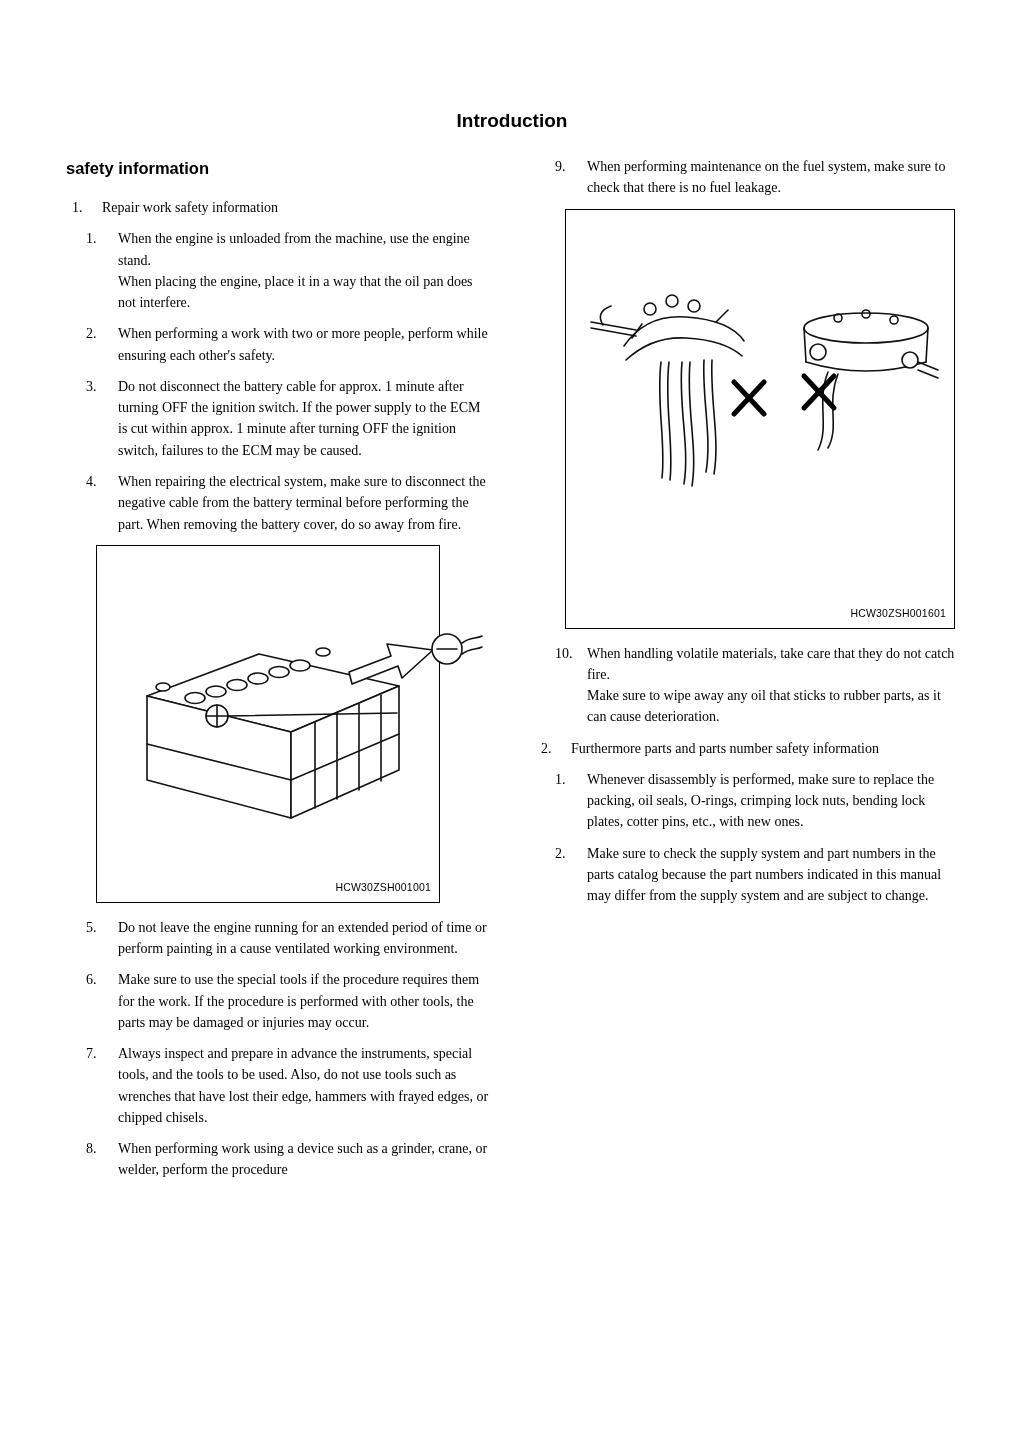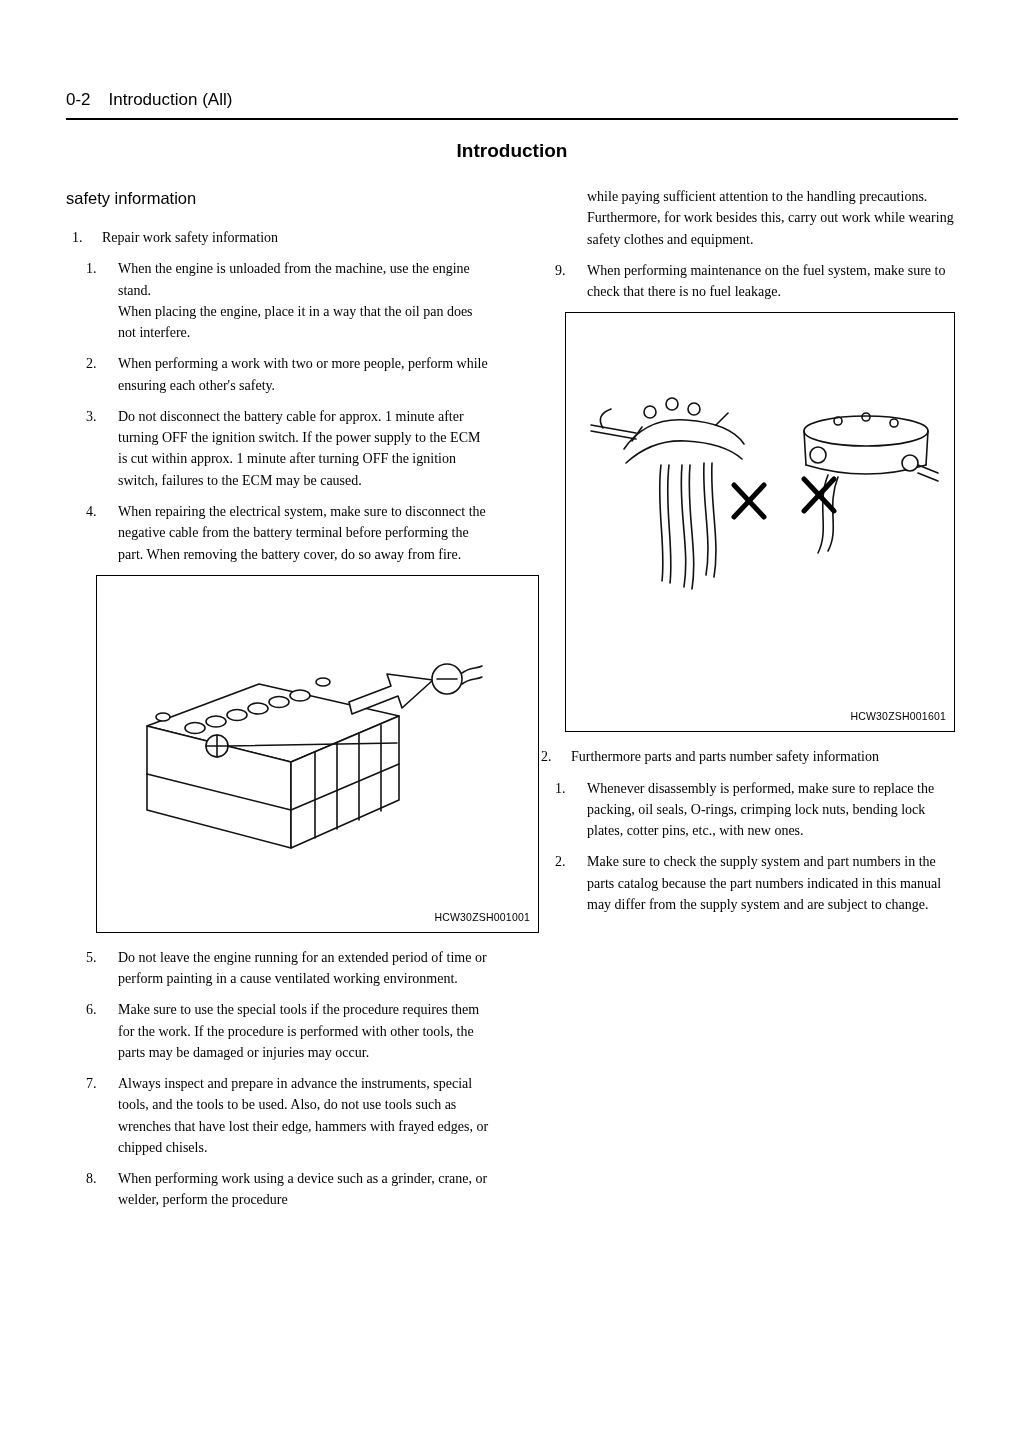--- a/index.html
+++ b/index.html
@@ -23,34 +23,34 @@
     font-family:"Liberation Sans", sans-serif;
     font-weight:bold;
     font-size:19px;
     text-align:center;
     margin:20px 0 24px 0;
   }
   .cols{display:flex;gap:46px;}
   .col{flex:1;min-width:0;font-size:14px;line-height:1.52;}
   .section-heading{
     font-family:"Liberation Sans", sans-serif;
-    font-weight:normal;
+    font-weight:bold;
     font-size:16.5px;
     margin:0 0 16px 0;
   }
   .li{display:flex;margin-bottom:10px;}
   .li .num{flex:0 0 30px;}
   .li .txt{flex:1;white-space:pre-line;}
   .l1{padding-left:6px;}
   .l2{margin-left:20px;}
   .l2 .num{flex:0 0 32px;}
   .cont{margin:0 0 10px 52px;white-space:pre-line;}
   figure{
     margin:4px 0 14px 30px;
-    width:443px;height:358px;
+    width:344px;height:358px;
     border:1.5px solid #000;
     position:relative;
     box-sizing:border-box;
     background:#fff;
   }
   figure.right-fig{height:420px;width:390px;margin-top:2px;}
   figcaption{
     position:absolute;right:8px;bottom:6px;
     font-family:"Liberation Sans", sans-serif;
     font-size:10.5px;letter-spacing:0.2px;
@@ -59,24 +59,20 @@
   .sketch{fill:none;stroke:#111;stroke-width:1.6;stroke-linejoin:round;stroke-linecap:round;}
   .sketch .white{fill:#fff;}
   .xmark{stroke:#000;stroke-width:5;stroke-linecap:round;}
 </style>
 </head>
 <body>
 
 <div class="page">
   <div class="inner">
 
-    <div class="runhead">
-      <span>0-2</span>
-      <span>Introduction (All)</span>
-    </div>
 
     <h1 class="doc-title">Introduction</h1>
 
     <div class="cols">
 
       <div class="col">
         <h2 class="section-heading">safety information</h2>
 
         <div class="li l1">
           <span class="num">1.</span>
@@ -152,22 +148,20 @@
           <span class="num">7.</span>
           <div class="txt">Always inspect and prepare in advance the instruments, special tools, and the tools to be used. Also, do not use tools such as wrenches that have lost their edge, hammers with frayed edges, or chipped chisels.</div>
         </div>
         <div class="li l2">
           <span class="num">8.</span>
           <div class="txt">When performing work using a device such as a grinder, crane, or welder, perform the procedure</div>
         </div>
       </div>
 
       <div class="col">
-        <p class="cont">while paying sufficient attention to the handling precautions.
-Furthermore, for work besides this, carry out work while wearing safety clothes and equipment.</p>
 
         <div class="li l2">
           <span class="num">9.</span>
           <div class="txt">When performing maintenance on the fuel system, make sure to check that there is no fuel leakage.</div>
         </div>
 
         <figure class="right-fig">
           <svg viewBox="0 0 387 359" width="387" height="359">
             <g class="sketch">
 
@@ -210,20 +204,25 @@
               <line class="xmark" x1="198" y1="172" x2="168" y2="204"></line>
             </g>
             <g>
               <line class="xmark" x1="238" y1="166" x2="268" y2="198"></line>
               <line class="xmark" x1="268" y1="166" x2="238" y2="198"></line>
             </g>
           </svg>
           <figcaption>HCW30ZSH001601</figcaption>
         </figure>
 
+        <div class="li l2">
+          <span class="num">10.</span>
+          <div class="txt">When handling volatile materials, take care that they do not catch fire.
+Make sure to wipe away any oil that sticks to rubber parts, as it can cause deterioration.</div>
+        </div>
 
         <div class="li l1">
           <span class="num">2.</span>
           <div class="txt">Furthermore parts and parts number  safety information</div>
         </div>
 
         <div class="li l2">
           <span class="num">1.</span>
           <div class="txt">Whenever disassembly is performed, make sure to replace the packing, oil seals, O-rings, crimping lock nuts, bending lock plates, cotter pins, etc., with new ones.</div>
         </div>

